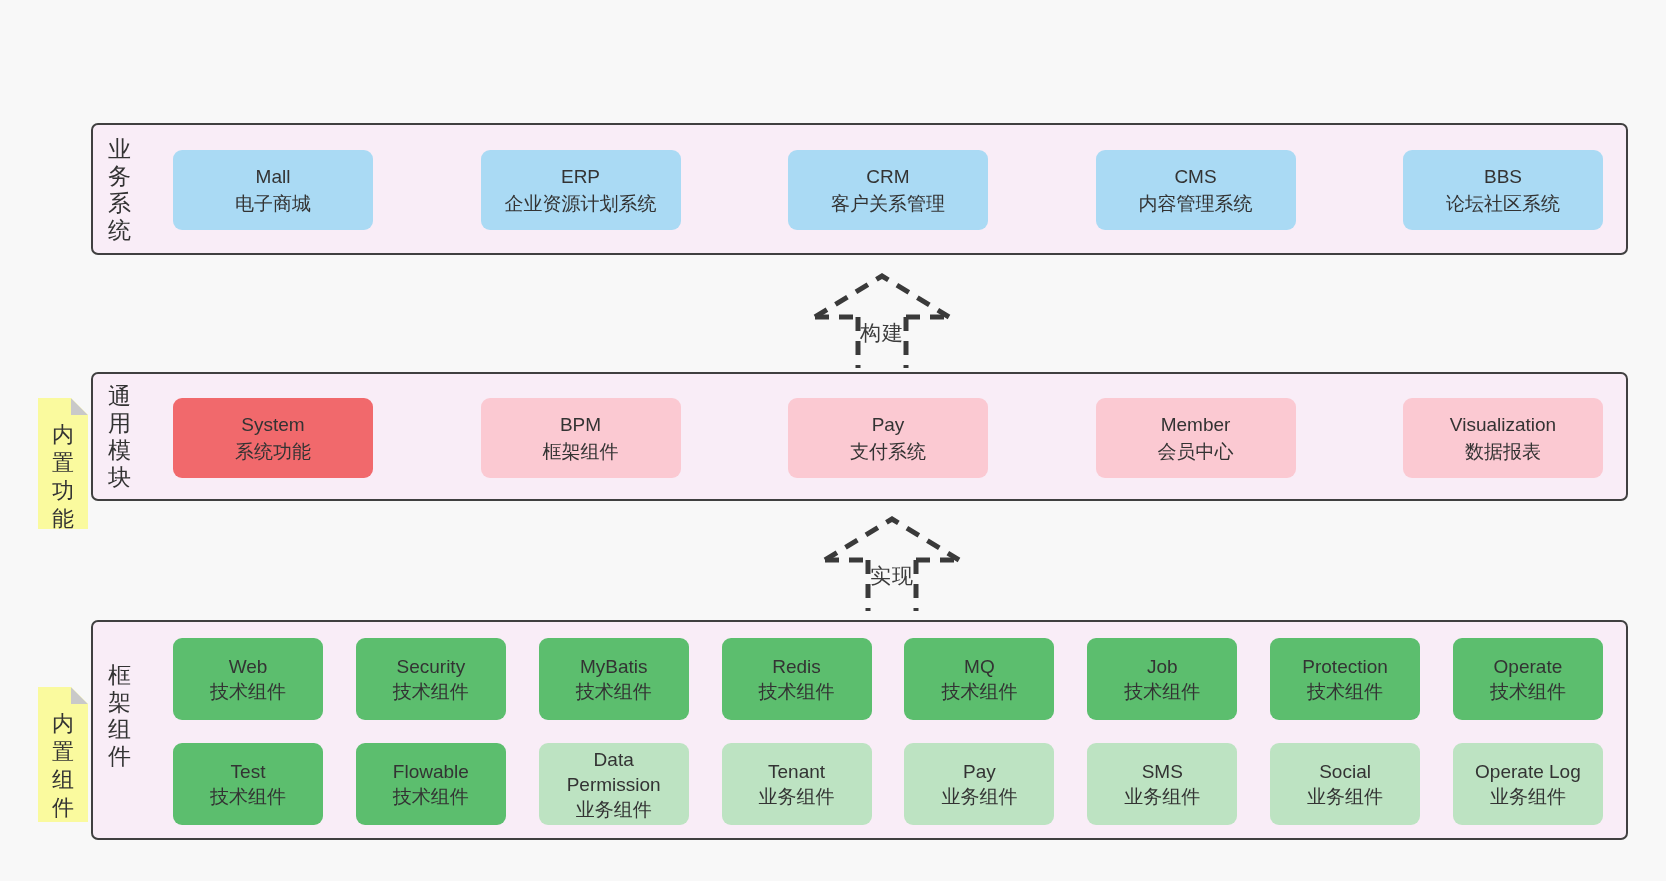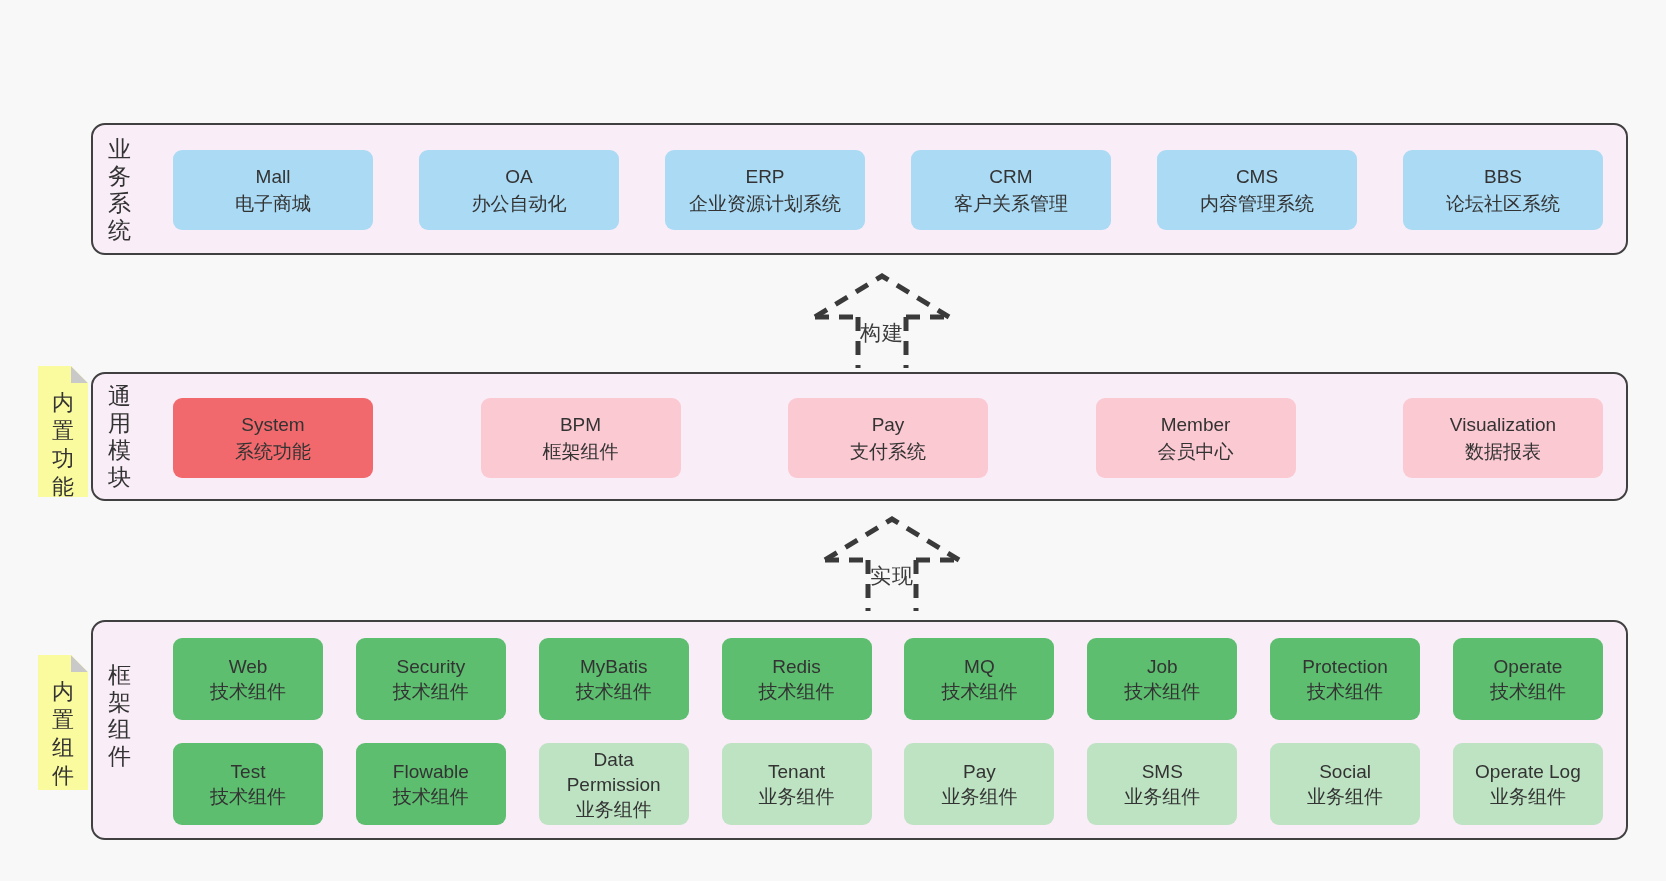--- a/index.html
+++ b/index.html
@@ -12,21 +12,21 @@
     overflow: hidden;
   }
 
   
   .band {
     position: absolute;
     left: 91px;
     width: 1537px;
     background: #f9edf7;
     border: 2px solid #404040;
-    border-radius: 14px;
+    border-radius: 7px;
   }
   #band-business   { top: 123px; height: 132px; }
   #band-modules    { top: 372px; height: 129px; }
   #band-components { top: 620px; height: 220px; }
 
   .band-label {
     position: absolute;
     left: 12px;
     width: 1.25em;
     font-size: 23px;
@@ -72,20 +72,21 @@
   .pink       { background: #fbc9d2; }
   .green      { background: #5cbe6e; }
   .lightgreen { background: #bde3c2; }
 
   
   .sticky {
     position: absolute;
     width: 50px;
     background: #fafa9e;
     clip-path: polygon(0 0, calc(100% - 17px) 0, 100% 17px, 100% 100%, 0 100%);
+    margin-top: 32px;
   }
   #sticky-modules    { left: 38px; top: 366px; height: 131px; }
   #sticky-components { left: 38px; top: 655px; height: 135px; }
   .sticky .fold {
     position: absolute;
     top: 0; right: 0;
     width: 17px; height: 17px;
     background: #c9c9c9;
     clip-path: polygon(0 0, 100% 100%, 0 100%);
   }
@@ -117,24 +118,20 @@
 <body>
 
 <div>
 
   <section class="band" id="band-business">
     <div class="band-label">业务系统</div>
     <div class="boxes-row">
       <div class="box box6 blue">
         <div class="t">Mall</div>
         <div class="s">电子商城</div>
-      </div>
-      <div class="box box6 blue">
-        <div class="t">OA</div>
-        <div class="s">办公自动化</div>
       </div>
       <div class="box box6 blue">
         <div class="t">ERP</div>
         <div class="s">企业资源计划系统</div>
       </div>
       <div class="box box6 blue">
         <div class="t">CRM</div>
         <div class="s">客户关系管理</div>
       </div>
       <div class="box box6 blue">

